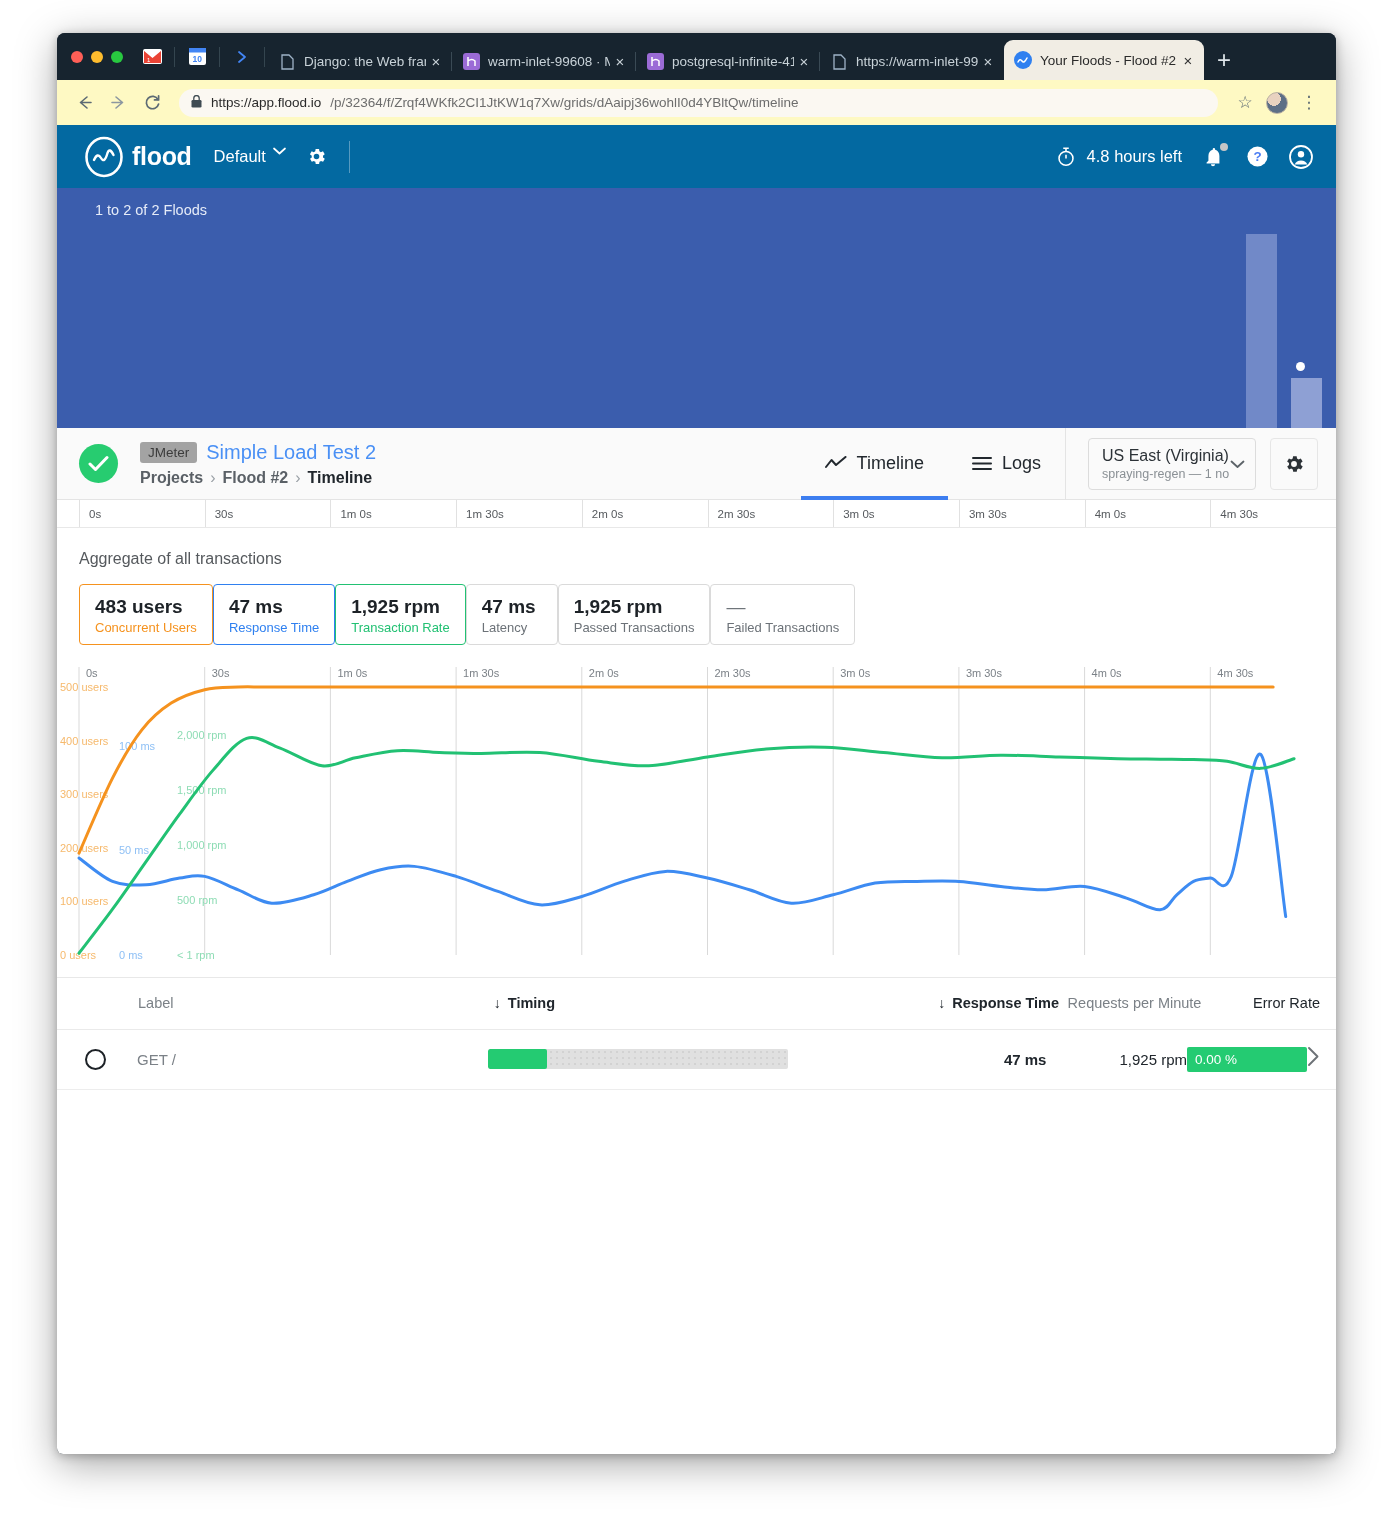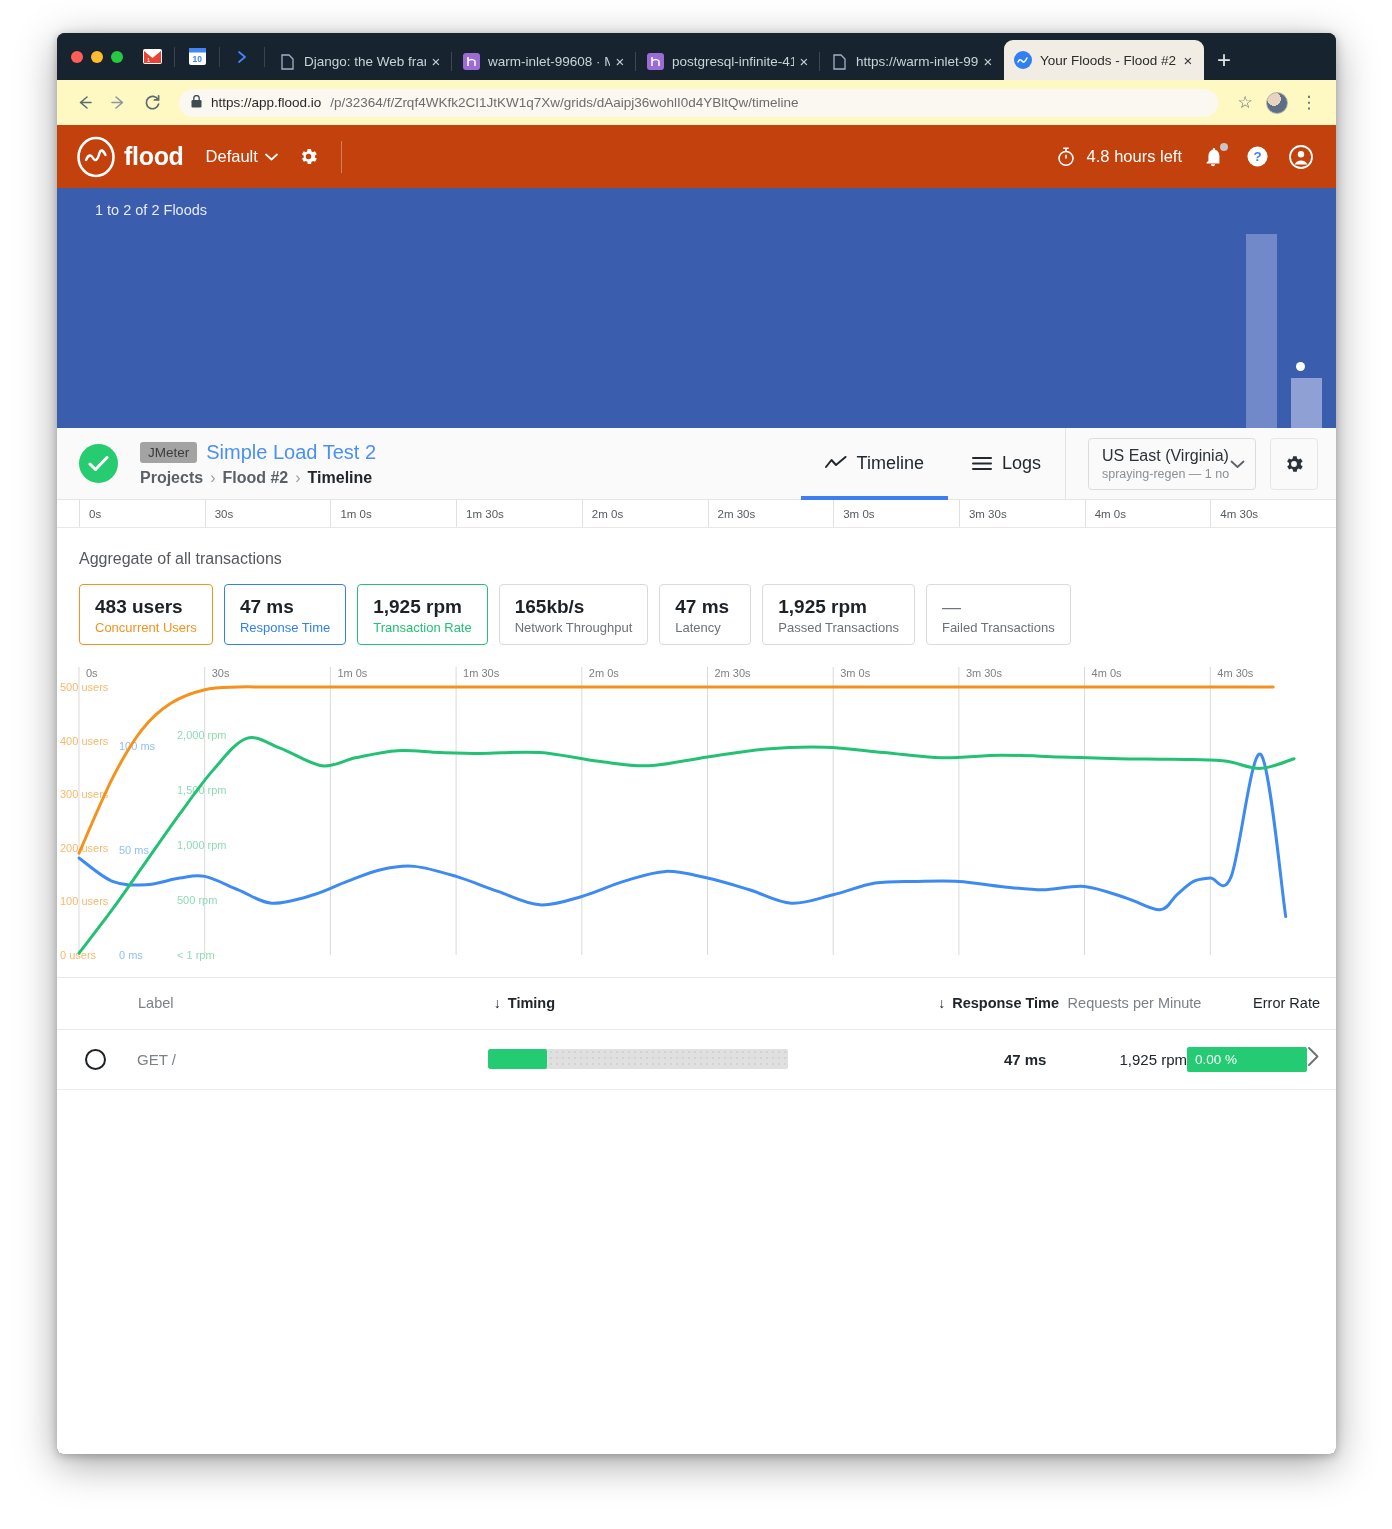--- a/index.html
+++ b/index.html
@@ -107,29 +107,29 @@
   .om-right { display: flex; align-items: center; gap: 6px; }
   .avatar-chip { width: 22px; height: 22px; border-radius: 50%;
     background: radial-gradient(circle at 35% 30%, #e8d2c0 0 35%, #5d6f86 36% 100%);
     border: 1px solid #b9b0a2; }
 
   
   .appframe { height: 1329px; background: #ffffff; overflow: hidden; position: relative; }
 
   .topnav {
     height: 63px;
-    background: #c2410c;
+    background: #0369a1;
     display: flex;
     align-items: center;
-    padding: 0 22px 0 18px;
+    padding: 0 22px 0 26px;
     color: #fff;
   }
   .brand { display: flex; align-items: center; gap: 7px; }
   .brand-word { font-size: 25px; font-weight: 700; letter-spacing: -.3px; }
-  .proj-select { display: flex; align-items: center; gap: 7px; margin-left: 22px; font-size: 16.5px; }
+  .proj-select { display: flex; gap: 7px; margin-left: 22px; font-size: 16.5px; }
   .proj-gear { margin-left: 20px; display: flex; align-items: center; }
   .nav-divider { width: 1px; height: 32px; background: rgba(255,255,255,.33); margin: 0 22px; }
   .navlinks { display: flex; align-items: center; gap: 6px; }
   .navlink {
     font-size: 16.5px;
     padding: 10px 16px;
     border-radius: 3px;
     color: #fff;
   }
   .navlink.active { background: rgba(255,255,255,.17); }
@@ -218,21 +218,21 @@
     border-left: 1px solid #e1e1e1;
     font-size: 11.5px;
     color: #55595d;
     padding: 8px 0 0 9px;
   }
   .ruler .rcell:first-child { border-left: 1px solid #e1e1e1; }
   .ruler .rspacer { width: 22px; }
 
   
   .agg-title { font-size: 16px; color: #55595d; padding: 22px 0 0 22px; }
-  .cards { display: flex; gap: 11px; padding: 16px 0 0 22px; }
+  .cards { display: flex; padding: 16px 0 0 22px; }
   .card {
     border: 1px solid #dadada; border-radius: 4px;
     padding: 10px 15px 9px 15px;
     min-width: 92px;
   }
   .card .v { font-size: 19px; font-weight: 700; color: #1d2227; line-height: 1.25; }
   .card .l { font-size: 13px; color: #6c7278; margin-top: 1px; }
   .card.orange { border-color: #f5921e; }
   .card.orange .l { color: #f5921e; }
   .card.blue { border-color: #2f80f0; }
@@ -541,24 +541,20 @@
           <div class="v">483 users</div>
           <div class="l">Concurrent Users</div>
         </div>
         <div class="card blue">
           <div class="v">47 ms</div>
           <div class="l">Response Time</div>
         </div>
         <div class="card green">
           <div class="v">1,925 rpm</div>
           <div class="l">Transaction Rate</div>
-        </div>
-        <div class="card">
-          <div class="v">165kb/s</div>
-          <div class="l">Network Throughput</div>
         </div>
         <div class="card">
           <div class="v">47 ms</div>
           <div class="l">Latency</div>
         </div>
         <div class="card">
           <div class="v">1,925 rpm</div>
           <div class="l">Passed Transactions</div>
         </div>
         <div class="card dash">

